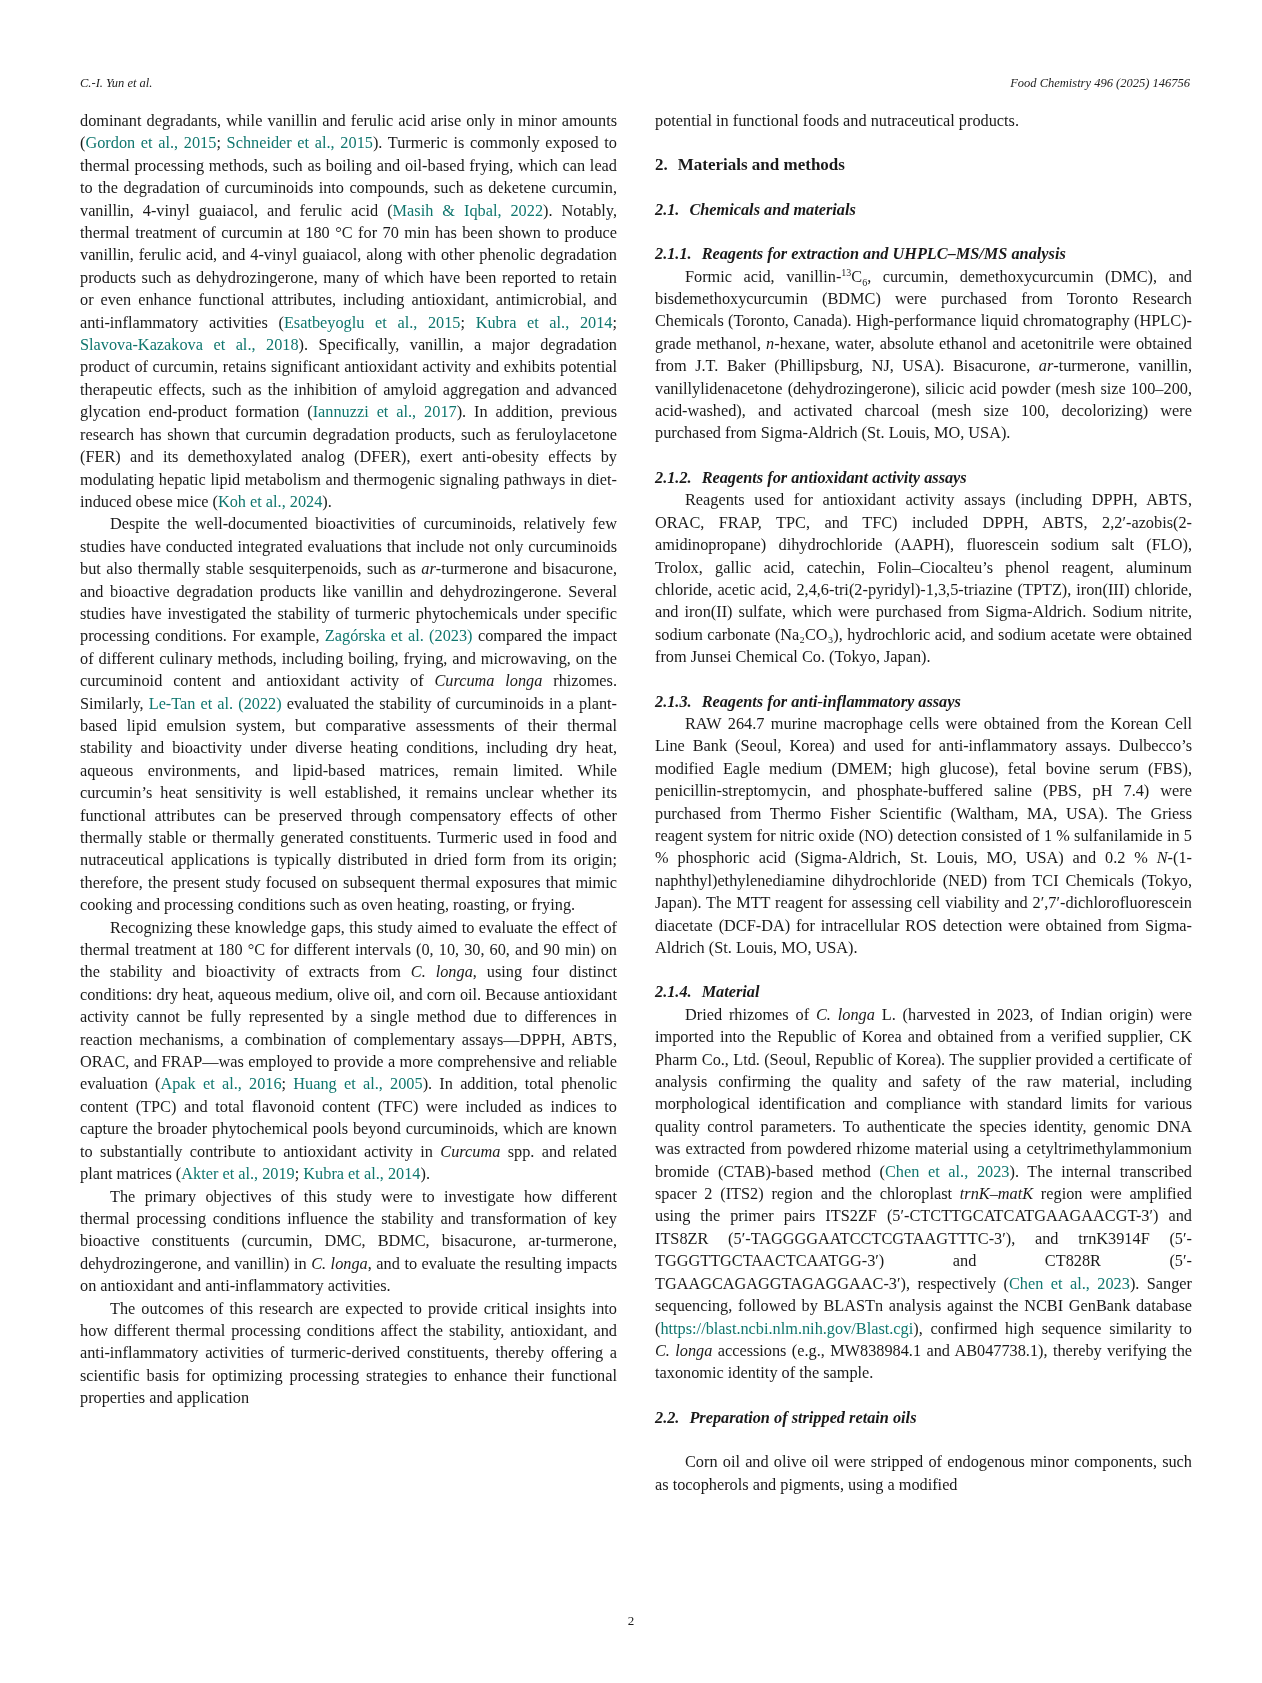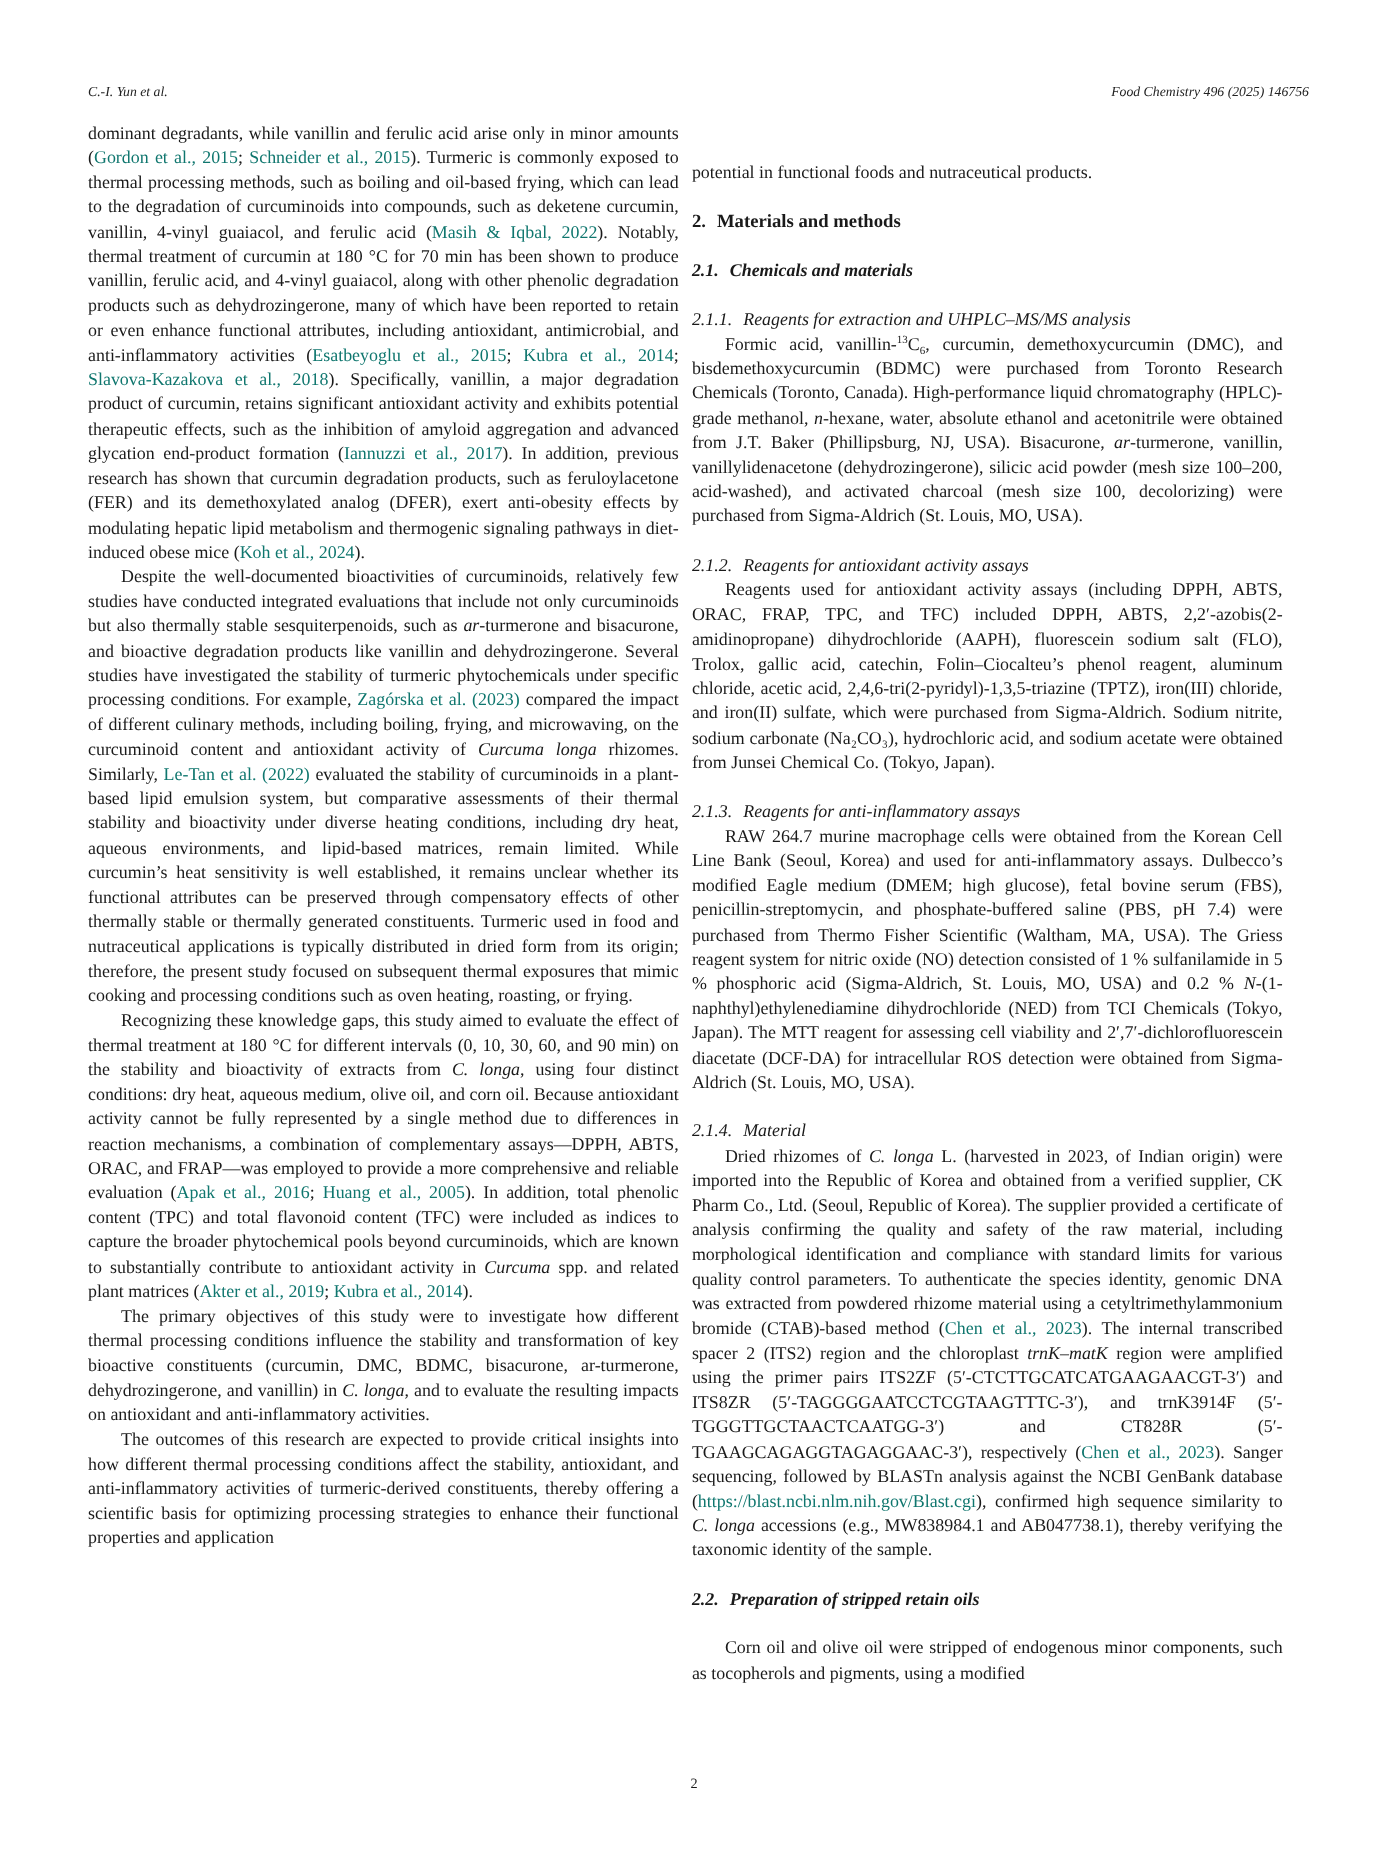--- a/index.html
+++ b/index.html
@@ -3,28 +3,28 @@
 <meta charset="utf-8">
 <style>
   html, body { margin:0; padding:0; background:#ffffff; }
   body { width:1262px; height:1683px; position:relative; overflow:hidden;
          font-family:"Liberation Serif","DejaVu Serif",serif; color:#1a1a1a; }
   .running-head { position:absolute; top:76px; font-style:italic; font-size:12.5px; color:#222; }
   .rh-left { left:80px;text-align:right; }
   .rh-right { right:72px; }
   .col { position:absolute; top:110px; width:537px; font-size:16.3px; line-height:22.4px; text-align:justify; }
   .col-left { left:80px; }
-  .col-right { left:629px;margin-top:36px; }
+  .col-right { left:655px; }
   p { margin:0; }
   p.indent { text-indent:30px; }
   .link { color:#0f766e; text-decoration:none; cursor:pointer; }
   .it { font-style:italic; }
   h2.sec { font-size:17px; font-weight:bold; margin:22px 0 0 0; line-height:22.4px; }
   h3.subsec { font-size:16.3px; font-weight:bold; font-style:italic; margin:22px 0 0 0; line-height:22.4px; }
-  h4.subsub { font-size:16.3px; font-weight:normal; font-style:italic; margin:22px 0 0 0; line-height:22.4px; }
+  h4.subsub { font-size:16.3px; font-weight:bold; font-style:italic; margin:22px 0 0 0; line-height:22.4px; }
   h3.subsec + p.gap { margin-top:22px; }
   .num { margin-right:10px; }
   sup, sub { font-size:10px; line-height:0; }
   .page-num { position:absolute; top:1613px; left:0; width:1262px; text-align:center; font-size:13px; }
 </style>
 </head>
 <body>
 
 <div class="running-head rh-left">C.-I. Yun et al.</div>
 <div class="running-head rh-right">Food Chemistry 496 (2025) 146756</div>

